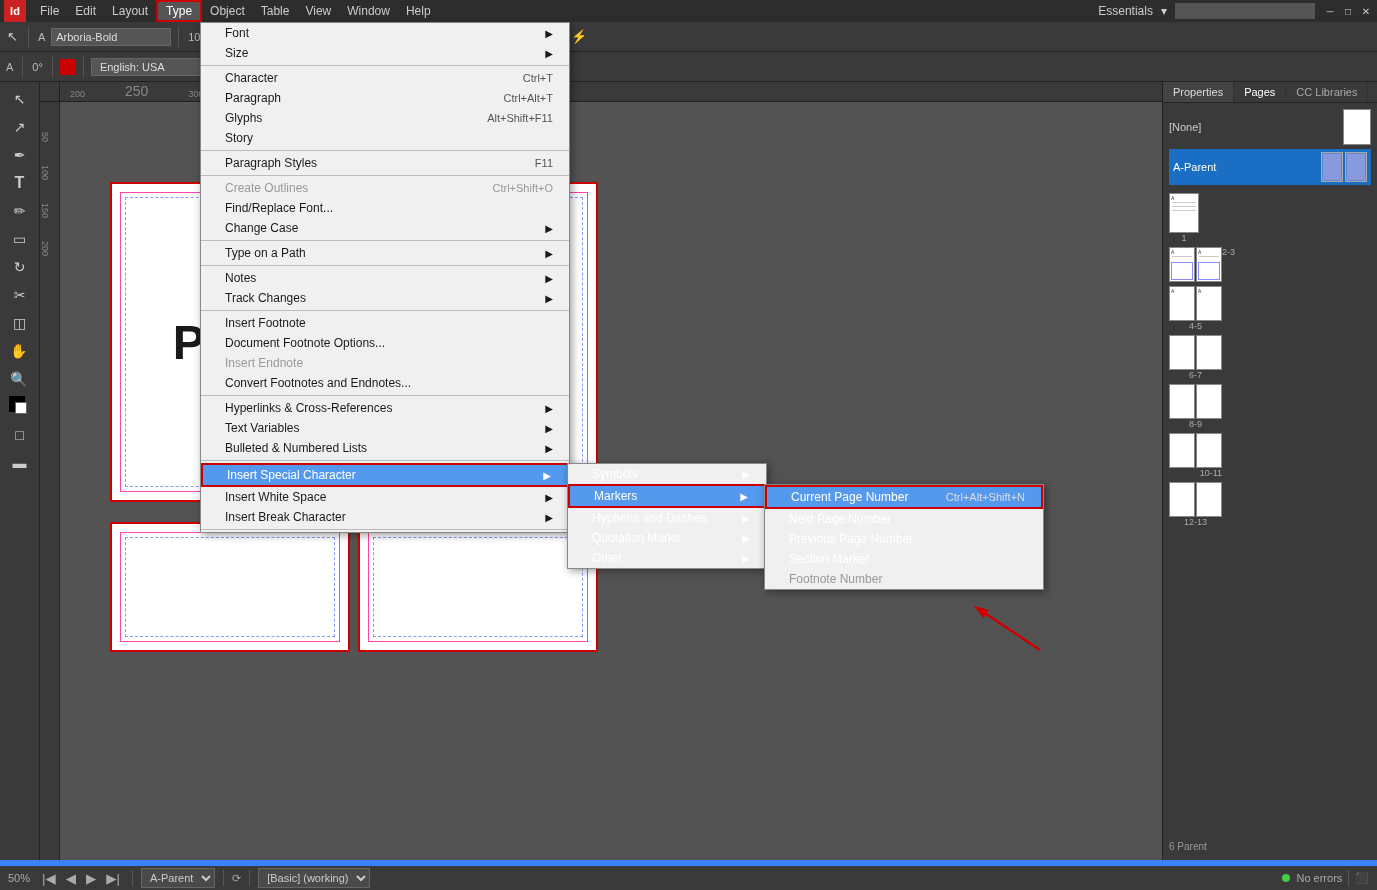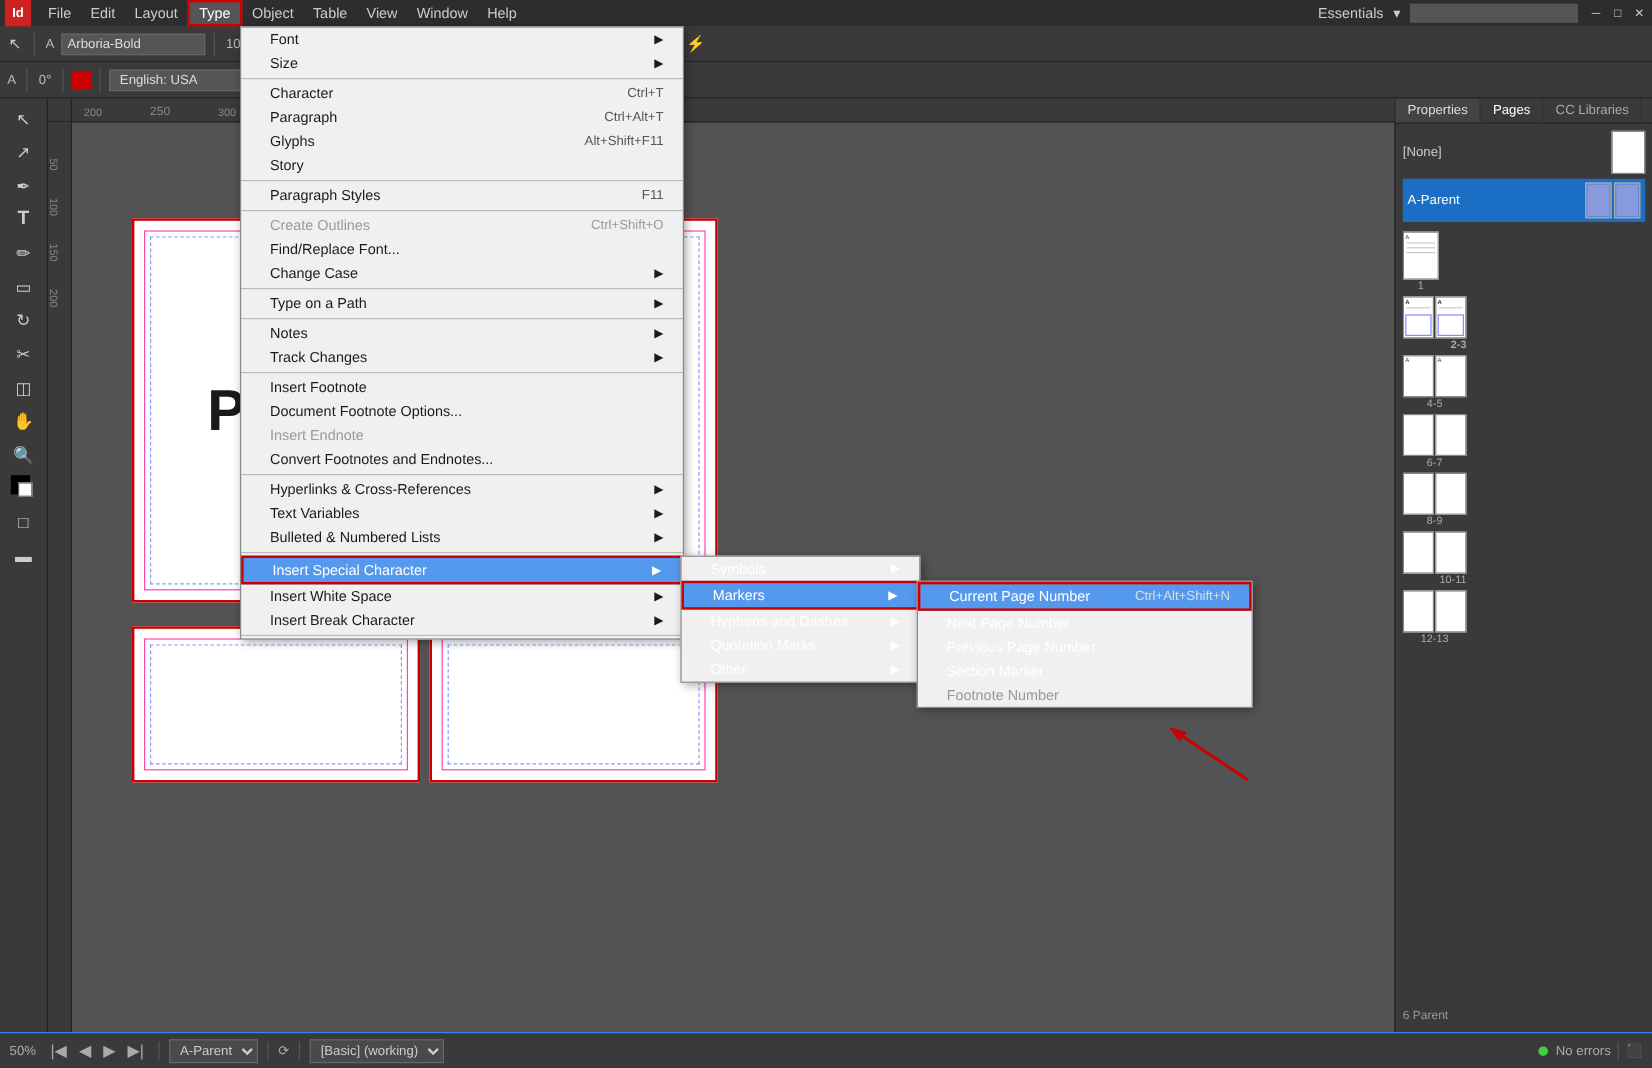--- a/index.html
+++ b/index.html
@@ -89,21 +89,21 @@
       position: absolute; top: 0; left: 0; width: 20px; height: 20px;
       background: #3a3a3a; border-right: 1px solid #222; border-bottom: 1px solid #222;
     }
     .canvas-content {
       position: absolute; top: 20px; left: 20px; right: 0; bottom: 0;
     }
 
     
     .status-bar {
       position: absolute; bottom: 0; left: 0; right: 0; height: 30px;
-      background: #3a3a3a; border-top: 1px solid #3b82f6;
+      background: #3a3a3a; border-top: 6px solid #3b82f6;
       display: flex; align-items: center; padding: 0 8px; gap: 8px;
       font-size: 11px; color: #aaa; z-index: 100;
     }
     .status-zoom { display: flex; align-items: center; gap: 4px; }
     .status-nav { display: flex; align-items: center; gap: 2px; }
     .status-btn { background: none; border: none; color: #aaa; cursor: pointer; padding: 2px 4px; }
     .status-select {
       background: #4a4a4a; border: 1px solid #666; color: #ccc;
       padding: 1px 4px; font-size: 11px; height: 20px;
     }
@@ -241,21 +241,21 @@
     <div style="width:12px; height:12px; background:white; border:1px solid #666; position:absolute; top:8px; left:8px;"></div>
   </div>
   <div class="tool-btn">□</div>
   <div class="tool-btn">▬</div>
 </div>
 
 <div class="canvas-area">
   <div class="ruler-corner"></div>
   <div class="ruler-h">
     <span style="font-size:9px; color:#888; margin-left:10px;">200</span>
-    <span style="font-size:10px; color:#888; margin-left:40px;">250</span>
+    <span style="font-size:14px; color:#888; margin-left:40px;">250</span>
     <span style="font-size:9px; color:#888; margin-left:40px;">300</span>
     <span style="font-size:9px; color:#888; margin-left:40px;">350</span>
     <span style="font-size:9px; color:#888; margin-left:40px;">400</span>
   </div>
   <div class="ruler-v">
     <span style="font-size:9px; color:#888; writing-mode:vertical-rl; margin-top:30px;">50</span>
     <span style="font-size:9px; color:#888; writing-mode:vertical-rl; margin-top:20px;">100</span>
     <span style="font-size:9px; color:#888; writing-mode:vertical-rl; margin-top:20px;">150</span>
     <span style="font-size:9px; color:#888; writing-mode:vertical-rl; margin-top:20px;">200</span>
   </div>
@@ -328,21 +328,21 @@
               <div style="position:absolute; top:8px; left:2px; right:2px; height:1px; background:#ccc;"></div>
               <div style="position:absolute; top:12px; left:2px; right:2px; height:1px; background:#ccc;"></div>
               <div style="position:absolute; top:16px; left:2px; right:2px; height:1px; background:#ccc;"></div>
             </div>
           </div>
           <span style="font-size:9px; color:#aaa;">1</span>
         </div>
       </div>
 
       <div style="display:flex; align-items:center; gap:2px; padding:2px 0;">
-        <div style="display:flex; flex-direction:column; align-items:flex-end;font-weight:bold;">
+        <div style="display:flex; flex-direction:row; align-items:flex-start;">
           <div style="display:flex; gap:1px;">
             <div style="width:26px; height:35px; background:white; border:1px solid #888; position:relative;">
               <span style="position:absolute; top:1px; left:1px; font-size:5px; color:#333;">A</span>
               <div style="position:absolute; top:8px; left:2px; right:2px; height:1px; background:#ccc;"></div>
               <div style="position:absolute; top:14px; right:1px; bottom:1px; left:1px; border:1px solid #88f;"></div>
             </div>
             <div style="width:26px; height:35px; background:white; border:1px solid #888; position:relative;">
               <span style="position:absolute; top:1px; left:1px; font-size:5px; color:#333;">A</span>
               <div style="position:absolute; top:8px; left:2px; right:2px; height:1px; background:#ccc;"></div>
               <div style="position:absolute; top:14px; right:1px; bottom:1px; left:1px; border:1px solid #88f;"></div>

